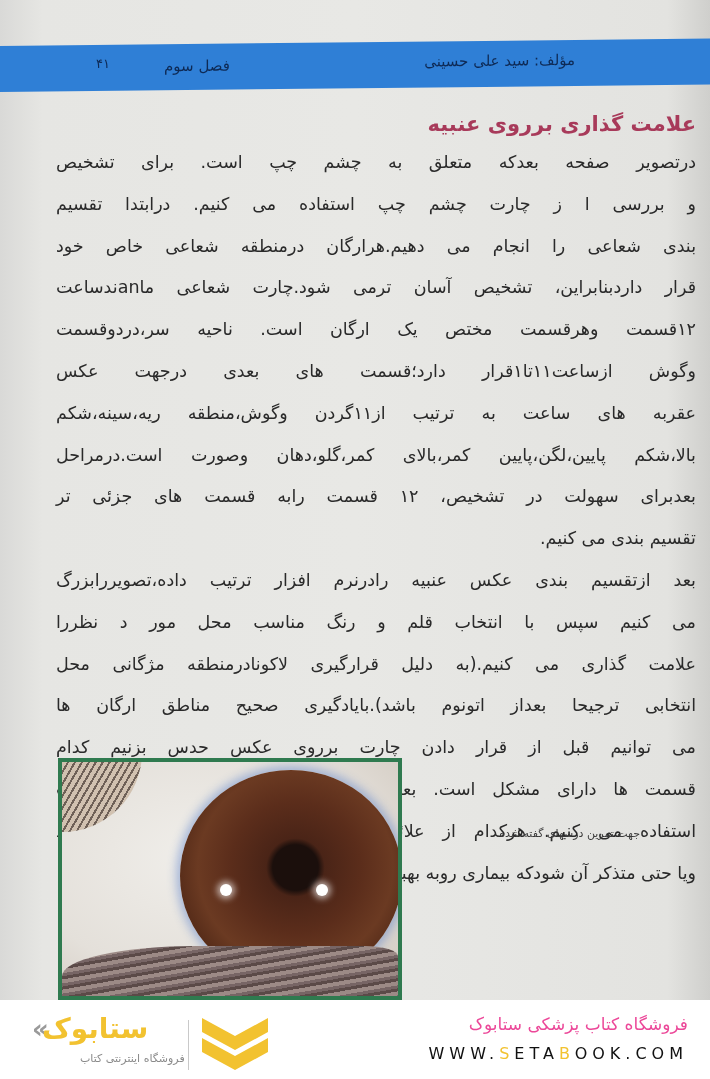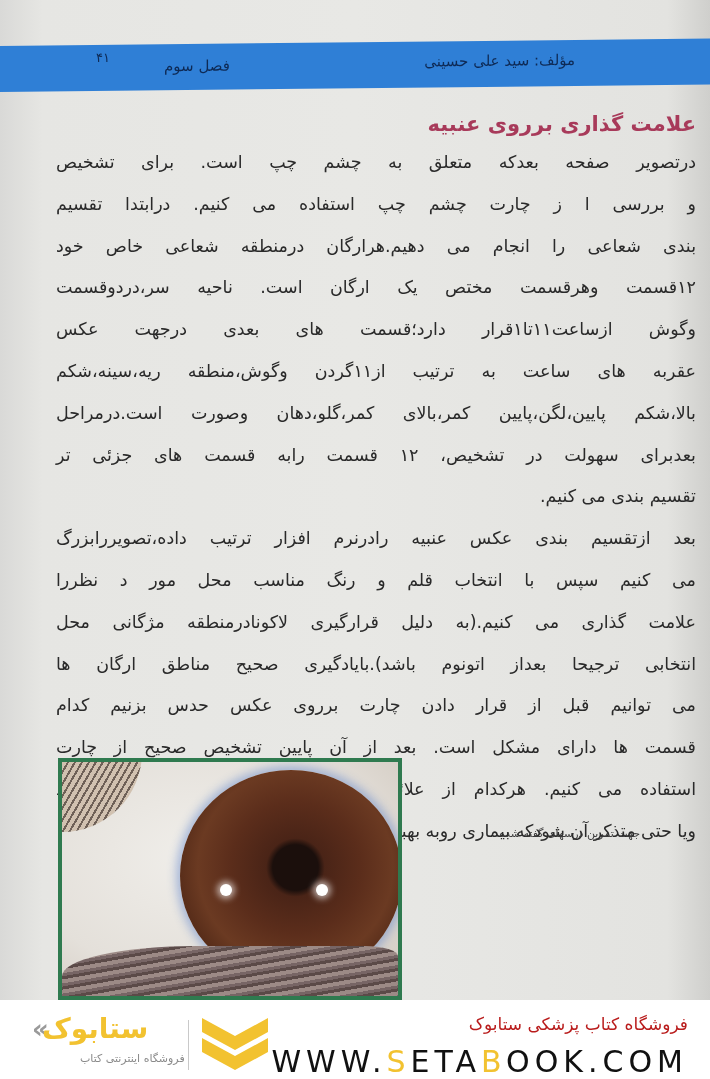--- a/index.html
+++ b/index.html
@@ -18,21 +18,21 @@
     background: #2f7fd6;
     transform: skewY(-0.6deg);
     transform-origin: left top;
   }
   .header-band .inner {
     position: absolute; inset: 0; direction: rtl;
     color: #0e2a55; font-size: 15px;
   }
   .hdr-author { position: absolute; right: 135px; top: 11px; }
   .hdr-chapter { position: absolute; right: 480px; top: 13px; }
-  .hdr-pagenum { position: absolute; right: 600px; top: 5px; font-size: 13px; }
+  .hdr-pagenum { position: absolute; right: 600px; top: 11px; font-size: 13px; }
 
   .content {
     position: absolute; left: 56px; right: 14px; top: 112px;
     direction: rtl; text-align: justify; text-align-last: right;
     color: #2a2a2a;
   }
   .section-title {
     color: #a83a5a; font-size: 21px; font-weight: bold; margin: 0 0 6px 0;
     text-align: right;
   }
@@ -72,24 +72,24 @@
 
   .caption {
     position: absolute; left: 440px; top: 827px; width: 200px;
     direction: rtl; text-align: right; font-size: 11px; color: #3a3a3a;
   }
 
   .footer {
     position: absolute; left: 0; top: 1000px; width: 710px; height: 79px; background: #ffffff;
   }
   .footer-store-name {
-    position: absolute; right: 22px; top: 14px; direction: rtl; font-size: 17px; color: #b91c1c;
+    position: absolute; right: 22px; top: 14px; direction: rtl; font-size: 17px; color: #ec4899;
   }
   .footer-url {
-    position: absolute; right: 22px; top: 44px; font-size: 30px; letter-spacing: 5px; color: #111;
+    position: absolute; right: 22px; top: 44px; font-size: 16px; letter-spacing: 5px; color: #111;
     font-family: "DejaVu Sans", sans-serif;
   }
   .footer-url .hl { color: #f2c230; }
   .logo-mark { position: absolute; left: 200px; top: 14px; width: 70px; height: 56px; }
   .logo-divider { position: absolute; left: 188px; top: 20px; width: 1px; height: 50px; background: #c9c9c9; }
   .logo-word {
     position: absolute; left: 42px; top: 12px; font-size: 28px; font-weight: bold; color: #f2c230;
     direction: rtl; letter-spacing: -1px;
   }
   .logo-arrows { position: absolute; left: 32px; top: 14px; font-size: 26px; color: #9a9a9a; font-weight: bold; }
@@ -109,20 +109,21 @@
     </div>
   </div>
 
   <div class="content">
     <h2 class="section-title">علامت گذاری برروی عنبیه</h2>
 
     <p class="para">
       <span class="line">درتصویر صفحه بعدکه متعلق به چشم چپ است. برای تشخیص</span>
       <span class="line">و بررسی ا ز چارت چشم چپ استفاده می کنیم. درابتدا تقسیم</span>
       <span class="line">بندی شعاعی را انجام می دهیم.هرارگان درمنطقه شعاعی خاص خود</span>
+      <span class="line">قرار داردبنابراین، تشخیص آسان ترمی شود.چارت شعاعی ماanندساعت</span>
       <span class="line">۱۲قسمت وهرقسمت مختص یک ارگان است. ناحیه سر،دردوقسمت</span>
       <span class="line">وگوش ازساعت۱۱تا۱قرار دارد؛قسمت های بعدی درجهت عکس</span>
       <span class="line">عقربه های ساعت به ترتیب از۱۱گردن وگوش،منطقه ریه،سینه،شکم</span>
       <span class="line">بالا،شکم پایین،لگن،پایین کمر،بالای کمر،گلو،دهان وصورت است.درمراحل</span>
       <span class="line">بعدبرای سهولت در تشخیص، ۱۲ قسمت رابه قسمت های جزئی تر</span>
       <span class="line last">تقسیم بندی می کنیم.</span>
     </p>
 
     <p class="para">
       <span class="line">بعد ازتقسیم بندی عکس عنبیه رادرنرم افزار ترتیب داده،تصویررابزرگ</span>

